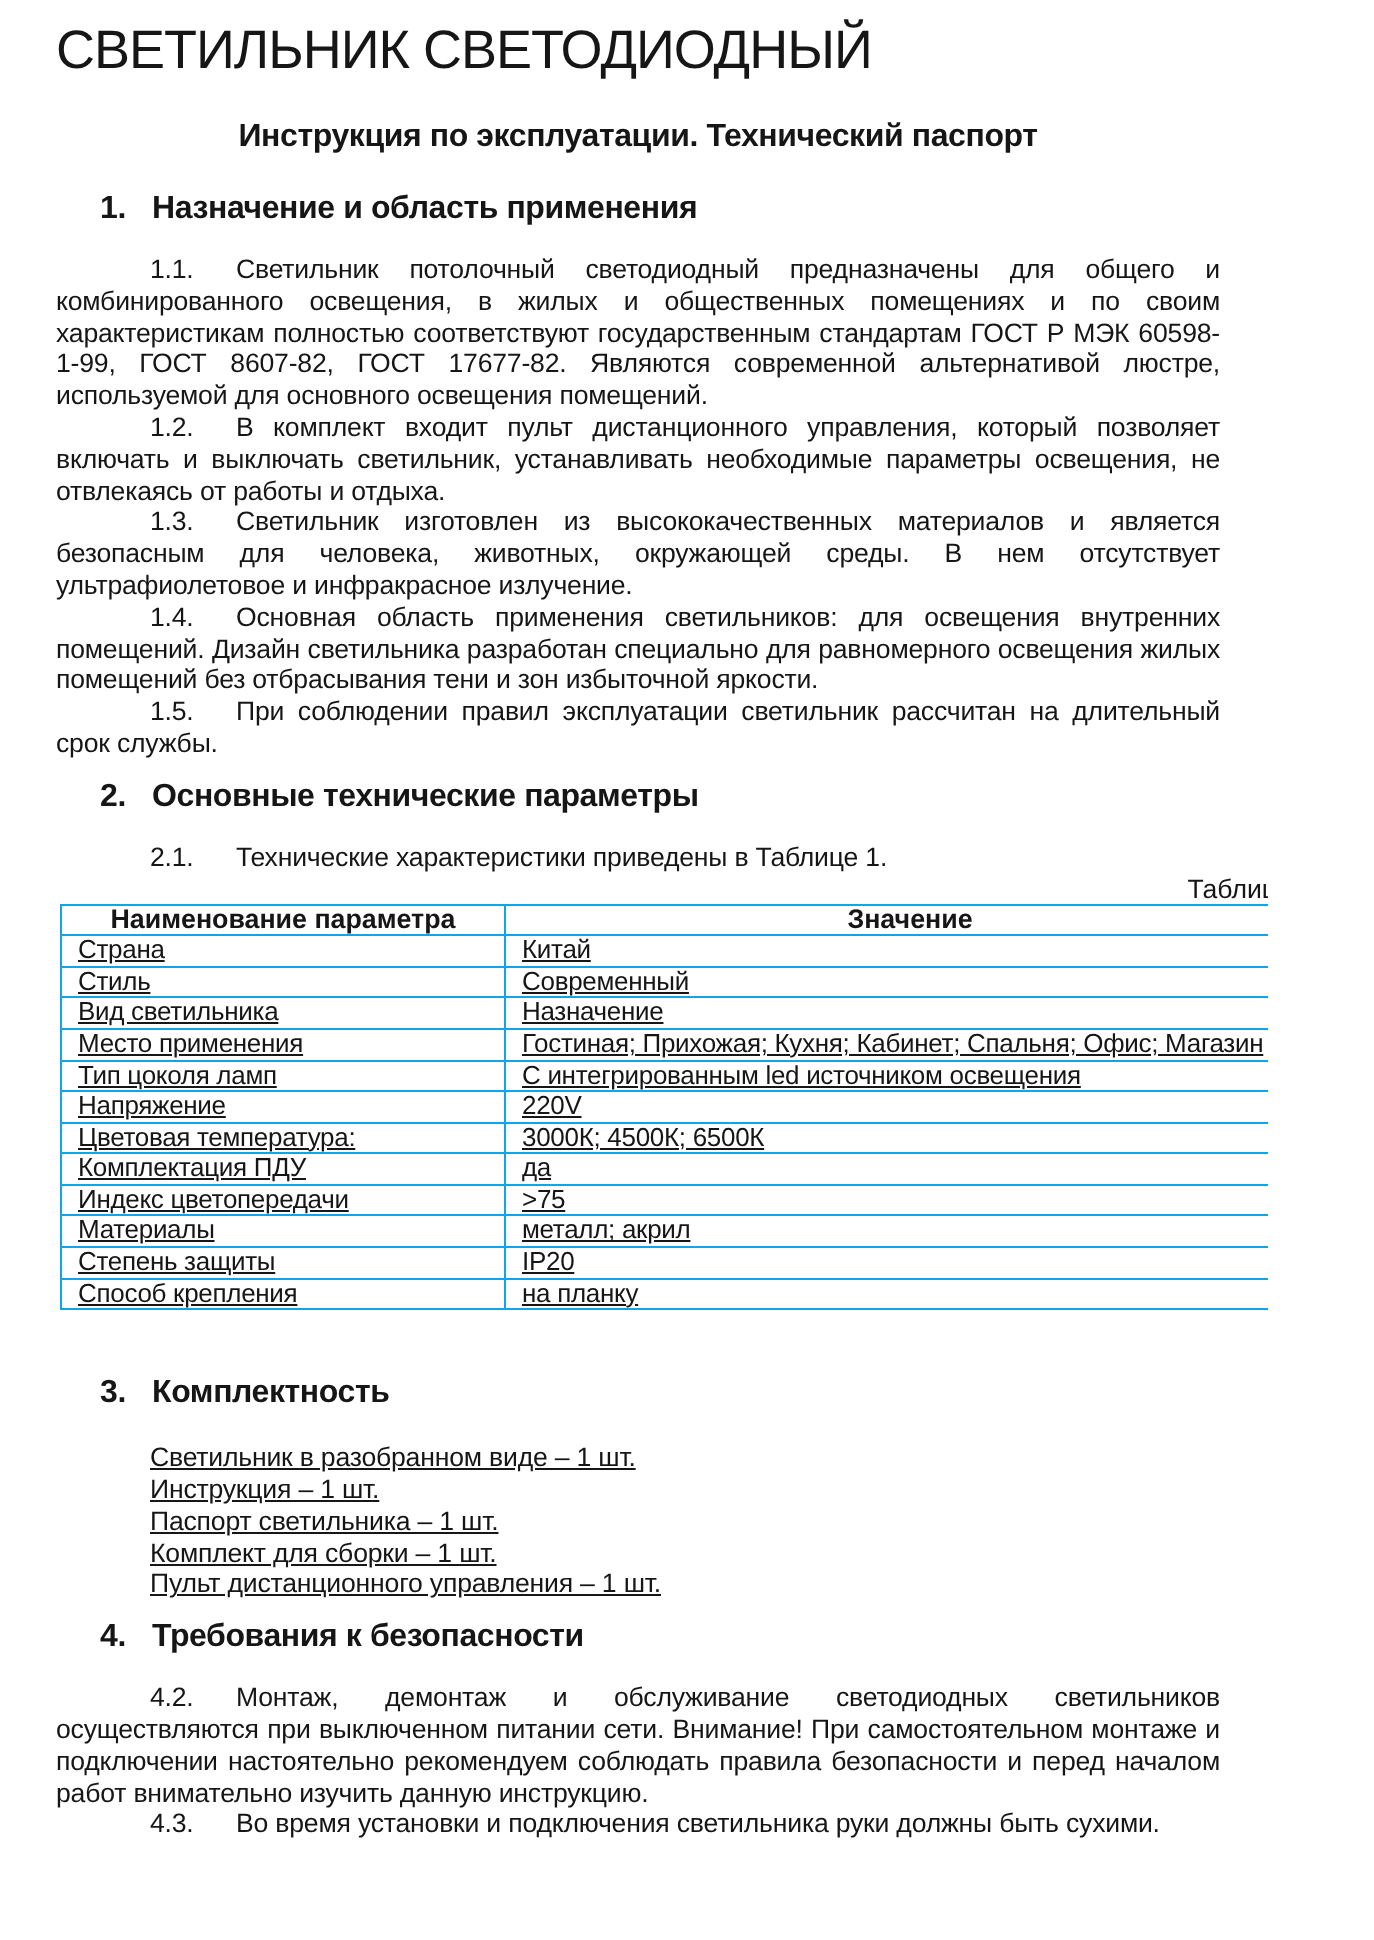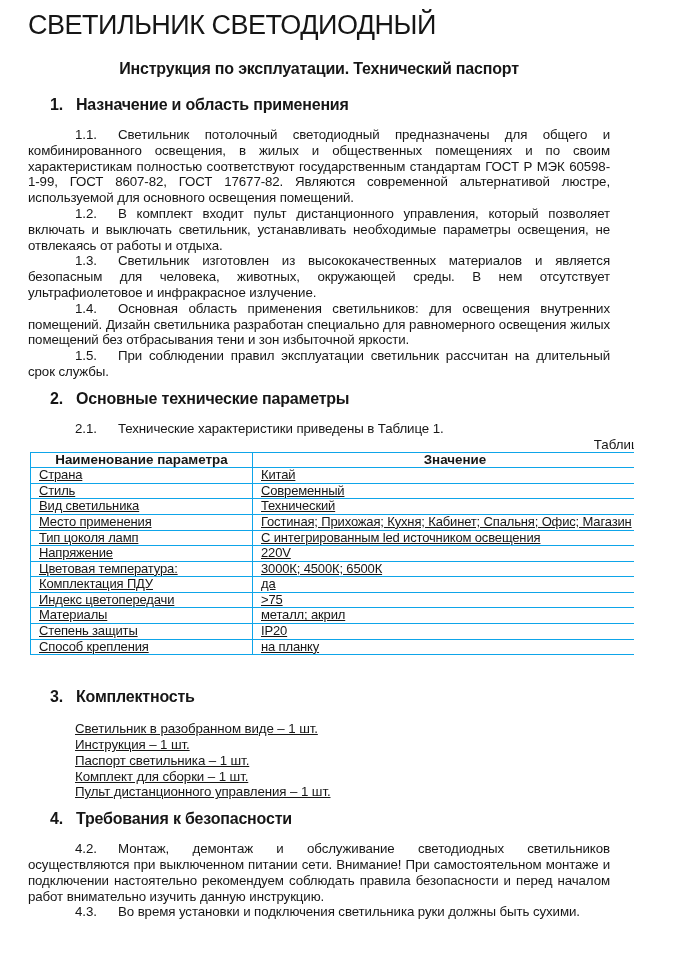--- a/index.html
+++ b/index.html
@@ -153,21 +153,21 @@
       <tr>
           <td>Страна</td>
           <td>Китай</td>
         </tr>
       <tr>
           <td>Стиль</td>
           <td>Современный</td>
         </tr>
       <tr>
           <td>Вид светильника</td>
-          <td>Технический</td>
+          <td>Назначение</td>
         </tr>
       <tr>
           <td>Место применения</td>
           <td>Гостиная; Прихожая; Кухня; Кабинет; Спальня; Офис; Магазин</td>
         </tr>
       <tr>
           <td>Тип цоколя ламп</td>
           <td>С интегрированным led источником освещения</td>
         </tr>
       <tr>

